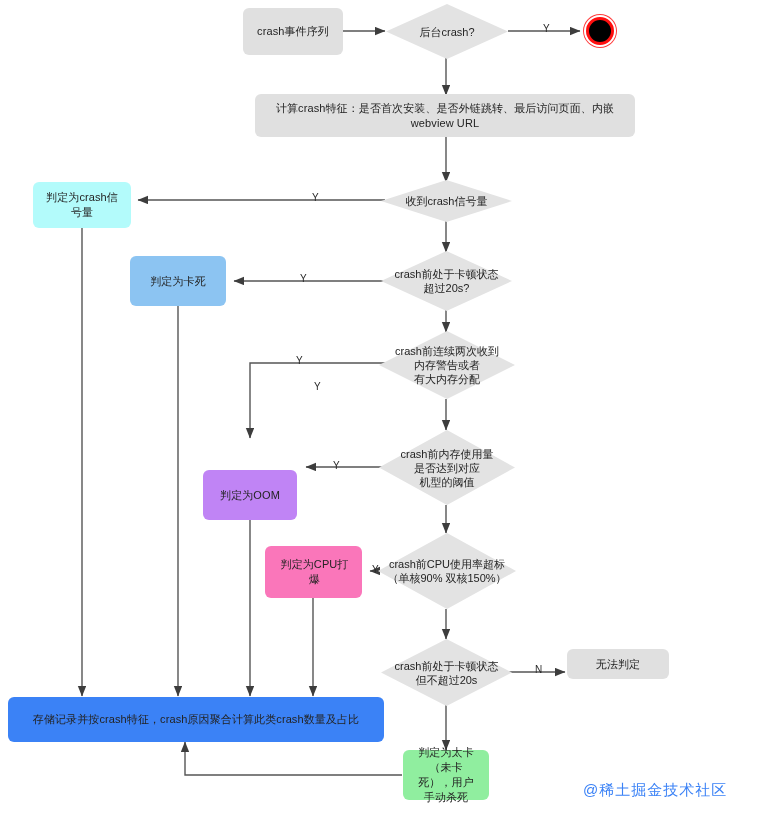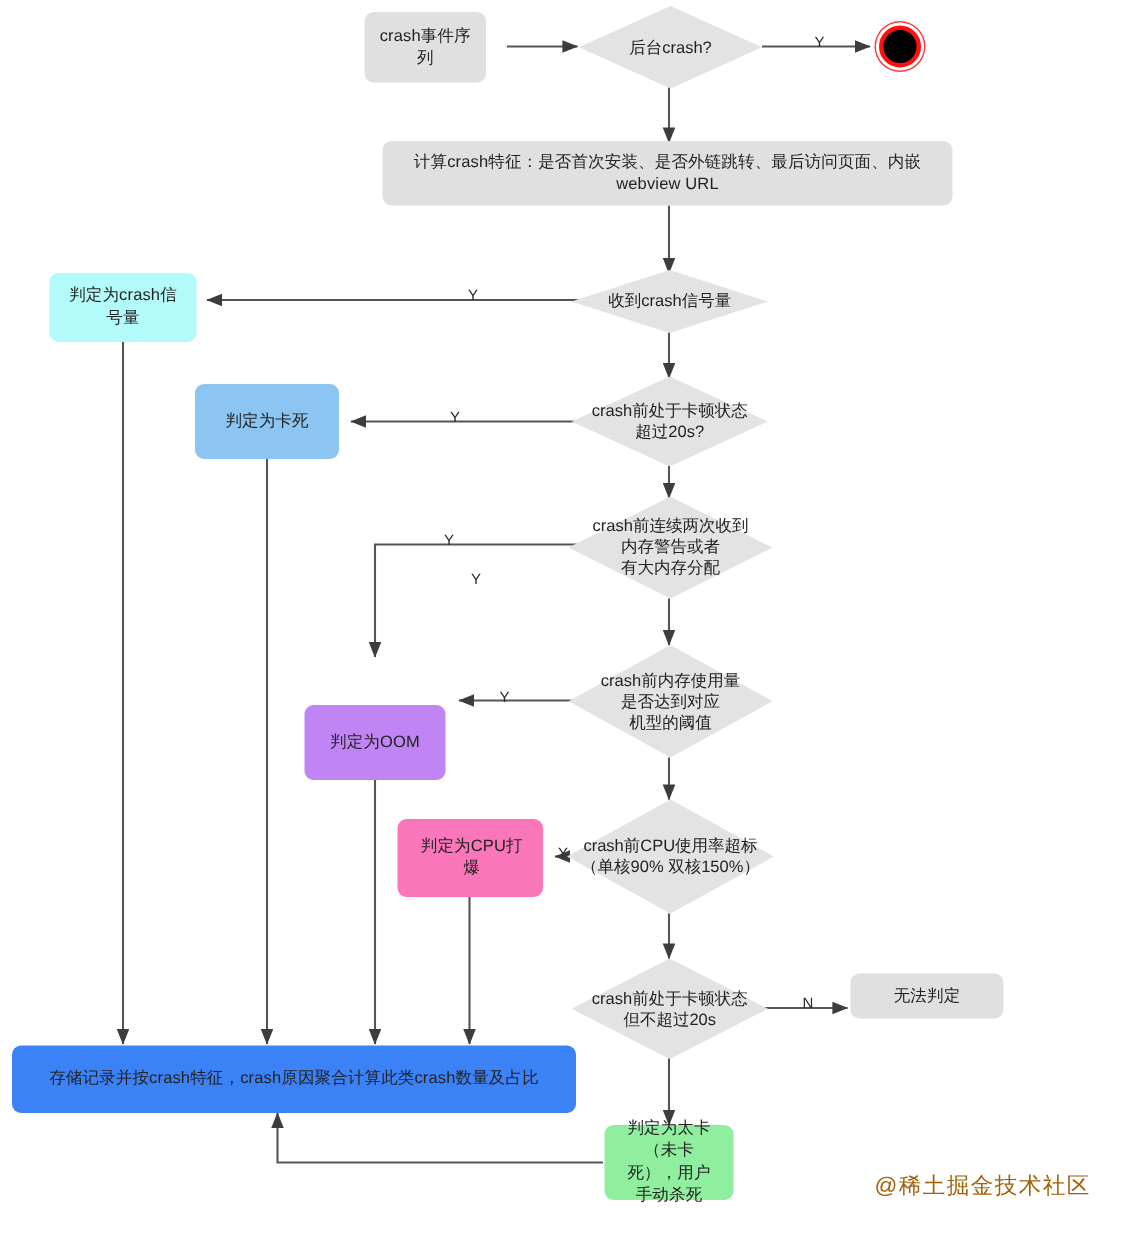--- a/index.html
+++ b/index.html
@@ -83,21 +83,21 @@
   .edge-label {
     position: absolute;
     font-size: 10px;
     color: #2b2b2b;
     background: transparent;
     line-height: 12px;
   }
   .watermark {
     position: absolute;
     font-size: 15px;
-    color: #a16207;
+    color: #3b82f6;
     letter-spacing: 1px;
     white-space: nowrap;
   }
 </style>
 </head>
 <body>
 
 <div id="canvas">
 
   <svg id="edges" viewBox="0 0 758 830" xmlns="http://www.w3.org/2000/svg">
@@ -145,21 +145,21 @@
       <path d="M178,306 L178,696"></path>
 
       <path d="M250,495 L250,696"></path>
 
       <path d="M313,598 L313,696"></path>
 
       <path d="M402,775 L185,775 L185,742"></path>
     </g>
   </svg>
 
-  <div class="node rect" style="left:243px; top:8px; width:81px; height:47px; background:#e0e0e0;">
+  <div class="node rect" style="left:243px; top:8px; width:100px; height:47px; background:#e0e0e0;">
     <span>crash事件序列</span>
   </div>
 
   <div class="diamond-wrap" style="left:386px; top:4px; width:122px; height:55px;">
     <div class="diamond-shape"></div>
     <div class="diamond-label">后台crash?</div>
   </div>
 
   <div class="end-node" style="left:586px; top:17px;"></div>
 

